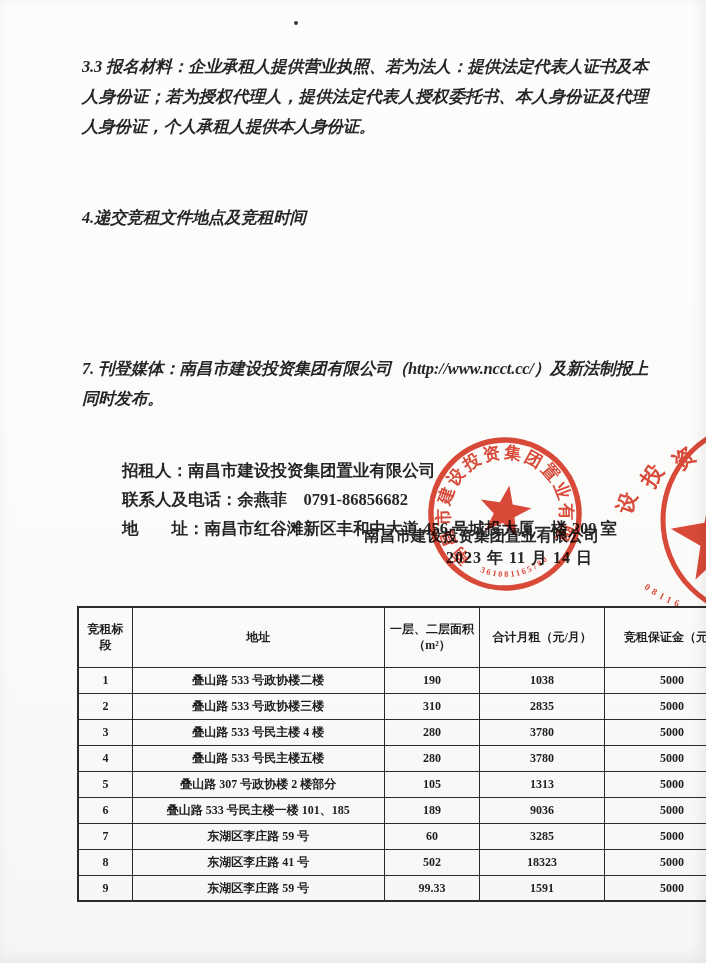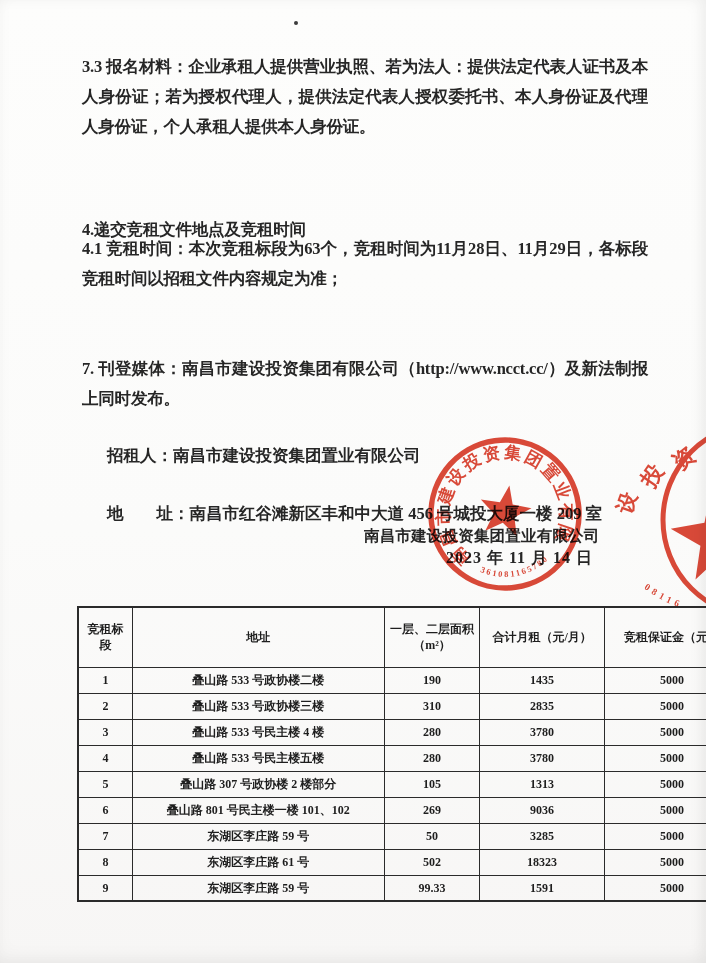--- a/index.html
+++ b/index.html
@@ -9,27 +9,27 @@
     margin:0 auto;
     background:linear-gradient(180deg,#fdfdfc 0%,#fbfbfa 55%,#f7f6f5 100%);
     box-shadow:inset -6px 0 14px rgba(0,0,0,0.045), inset 0 -8px 16px rgba(0,0,0,0.03);
     overflow:hidden;
     font-family:"Liberation Serif","DejaVu Serif",serif;
     color:#262626;
   }
   .body-par{
     position:absolute;left:82px;width:566px;
     margin:0;font-size:16.5px;line-height:30px;font-weight:600;
-    letter-spacing:-0.2px;text-align:justify;
-  }
-  .heading{font-weight:800;margin-top:12px;}
+    letter-spacing:-0.2px;text-align:justify;font-style:italic;
+  }
+  .heading{font-weight:800;}
   .lbl-bold{font-weight:800;}
   .indent2{text-indent:2em;}
   .contact-line{
-    position:absolute;left:107px;margin:0;
+    position:absolute;left:107px;margin:15px;
     font-size:16.5px;line-height:24px;font-weight:600;white-space:nowrap;
   }
   .sig-company{
     position:absolute;top:526px;left:364px;margin:0;
     font-size:15.5px;font-weight:700;white-space:nowrap;letter-spacing:0.2px;
   }
   .sig-date{
     position:absolute;top:548px;left:446px;margin:0;
     font-size:16px;font-weight:700;white-space:nowrap;letter-spacing:1px;
   }
@@ -61,27 +61,27 @@
 
 <div class="page">
 
   <div class="dot-artifact"></div>
 
   <p class="body-par" style="top:52px">3.3 报名材料：企业承租人提供营业执照、若为法人：提供法定代表人证书及本人身份证；若为授权代理人，提供法定代表人授权委托书、本人身份证及代理人身份证，个人承租人提供本人身份证。</p>
 
 
   <p class="body-par heading" style="top:203px">4.递交竞租文件地点及竞租时间</p>
 
-  <p class="body-par" style="top:234px">4.1 竞租时间：本次竞租标段为63个，竞租时间为11月28日、11月29日，各标段竞租时间以招租文件内容规定为准；</p>
 
 
   <p class="body-par" style="top:354px"><span class="lbl-bold">7. 刊登媒体：</span><span>南昌市建设投资集团有限公司（http://www.ncct.cc/）及新法制报上同时发布。</span></p>
 
   <p class="contact-line" style="top:444px">招租人：南昌市建设投资集团置业有限公司</p>
 
+  <p class="contact-line" style="top:473px">联系人及电话：余燕菲　0791-86856682</p>
 
   <p class="contact-line" style="top:502px">地　　址：南昌市红谷滩新区丰和中大道 456 号城投大厦一楼 209 室</p>
 
   <p class="sig-company">南昌市建设投资集团置业有限公司</p>
 
   <p class="sig-date">2023 年 11 月 14 日</p>
 
   <svg class="stamp" style="left:415px;top:424px" width="180" height="180" viewBox="0 0 180 180">
     <g transform="rotate(-8 90 90)" fill="#d93a28" stroke="none">
       <circle cx="90" cy="90" r="74" fill="none" stroke="#d93a28" stroke-width="5.5"></circle>
@@ -130,21 +130,21 @@
           <th>一层、二层面积（m²）</th>
           <th>合计月租（元/月）</th>
           <th>竞租保证金（元）</th>
         </tr>
     </thead>
     <tbody>
         <tr>
           <td>1</td>
           <td>叠山路 533 号政协楼二楼</td>
           <td>190</td>
-          <td>1435</td>
+          <td>1038</td>
           <td>5000</td>
         </tr>
         <tr>
           <td>2</td>
           <td>叠山路 533 号政协楼三楼</td>
           <td>310</td>
           <td>2835</td>
           <td>5000</td>
         </tr>
         <tr>
@@ -163,35 +163,35 @@
         </tr>
         <tr>
           <td>5</td>
           <td>叠山路 307 号政协楼 2 楼部分</td>
           <td>105</td>
           <td>1313</td>
           <td>5000</td>
         </tr>
         <tr>
           <td>6</td>
-          <td>叠山路 801 号民主楼一楼 101、102</td>
-          <td>269</td>
+          <td>叠山路 533 号民主楼一楼 101、185</td>
+          <td>189</td>
           <td>9036</td>
           <td>5000</td>
         </tr>
         <tr>
           <td>7</td>
           <td>东湖区李庄路 59 号</td>
-          <td>50</td>
+          <td>60</td>
           <td>3285</td>
           <td>5000</td>
         </tr>
         <tr>
           <td>8</td>
-          <td>东湖区李庄路 61 号</td>
+          <td>东湖区李庄路 41 号</td>
           <td>502</td>
           <td>18323</td>
           <td>5000</td>
         </tr>
         <tr>
           <td>9</td>
           <td>东湖区李庄路 59 号</td>
           <td>99.33</td>
           <td>1591</td>
           <td>5000</td>

